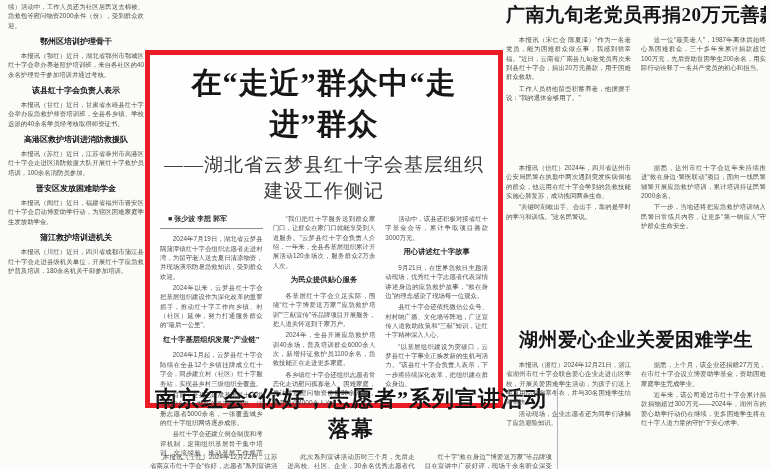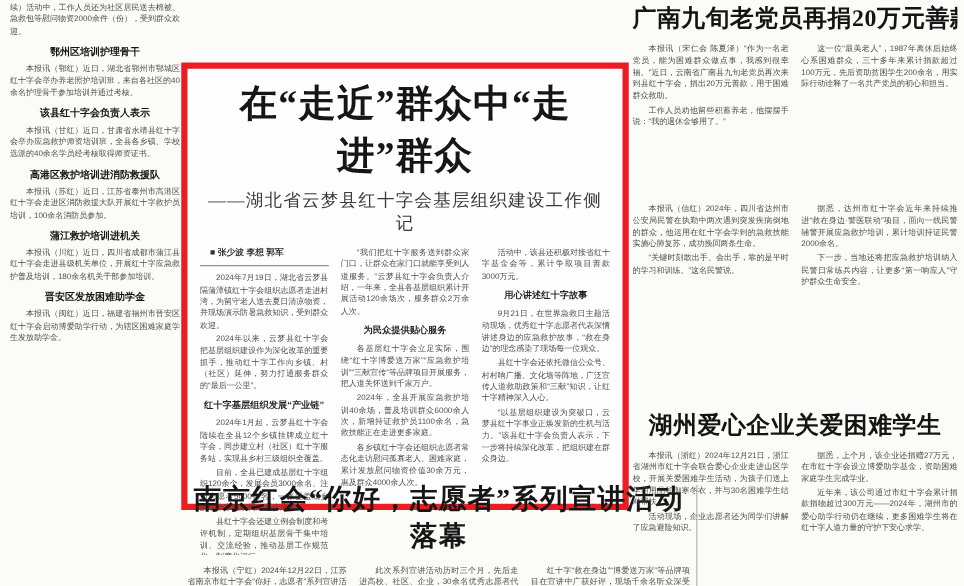--- a/index.html
+++ b/index.html
@@ -21,21 +21,21 @@
     position:absolute;left:145px;top:16px;width:358px;height:358px;
     box-sizing:border-box;border:5px solid #ec1c24;background:#fefefe;
     padding:6px 10px 4px;
     margin-top:34px;
   }
   .main-headline{
     text-align:center;font-size:30px;font-weight:bold;letter-spacing:1px;
     color:#161616;margin:2px 0 7px;font-family:"Liberation Serif",serif;
   }
   .main-subhead{
-    text-align:center;font-size:14px;color:#3a3a3a;letter-spacing:1px;
+    text-align:center;font-size:19px;color:#3a3a3a;letter-spacing:1px;
     margin:0 0 10px;font-family:"Liberation Serif",serif;
   }
   .article-cols{display:flex;gap:10px;height:246px;overflow:hidden;}
   .acol{flex:1;min-width:0;}
   .byline{
     font-size:7px;font-weight:bold;color:#222;text-indent:0 !important;
     border-bottom:1px solid #888;padding:0 0 4px 8px;margin:0 0 5px !important;
   }
   .inner-subhead{
     text-indent:0 !important;text-align:center;font-weight:bold;
@@ -84,29 +84,29 @@
         <p>本报讯（甘红）近日，甘肃省永靖县红十字会举办应急救护师资培训班，全县各乡镇、学校选派的40余名学员经考核取得师资证书。</p>
       </div>
   </div>
   <div>
     <div class="mini-head">高港区救护培训进消防救援队</div>
     <div class="smalltext fuzz">
         <p>本报讯（苏红）近日，江苏省泰州市高港区红十字会走进区消防救援大队开展红十字救护员培训，100余名消防员参加。</p>
       </div>
   </div>
   <div>
+    <div class="mini-head">晋安区发放困难助学金</div>
+    <div class="smalltext fuzz">
+        <p>本报讯（闽红）近日，福建省福州市晋安区红十字会启动博爱助学行动，为辖区困难家庭学生发放助学金。</p>
+      </div>
+  </div>
+  <div>
     <div class="mini-head">蒲江救护培训进机关</div>
     <div class="smalltext fuzz">
         <p>本报讯（川红）近日，四川省成都市蒲江县红十字会走进县级机关单位，开展红十字应急救护普及培训，180余名机关干部参加培训。</p>
-      </div>
-  </div>
-  <div>
-    <div class="mini-head">晋安区发放困难助学金</div>
-    <div class="smalltext fuzz">
-        <p>本报讯（闽红）近日，福建省福州市晋安区红十字会启动博爱助学行动，为辖区困难家庭学生发放助学金。</p>
       </div>
   </div>
 </div>
 
 <div id="red-box">
   <div class="main-headline">在“走近”群众中“走进”群众</div>
   <div class="main-subhead">——湖北省云梦县红十字会基层组织建设工作侧记</div>
 
   <div class="article-cols">
     <div class="acol smalltext fuzz">

